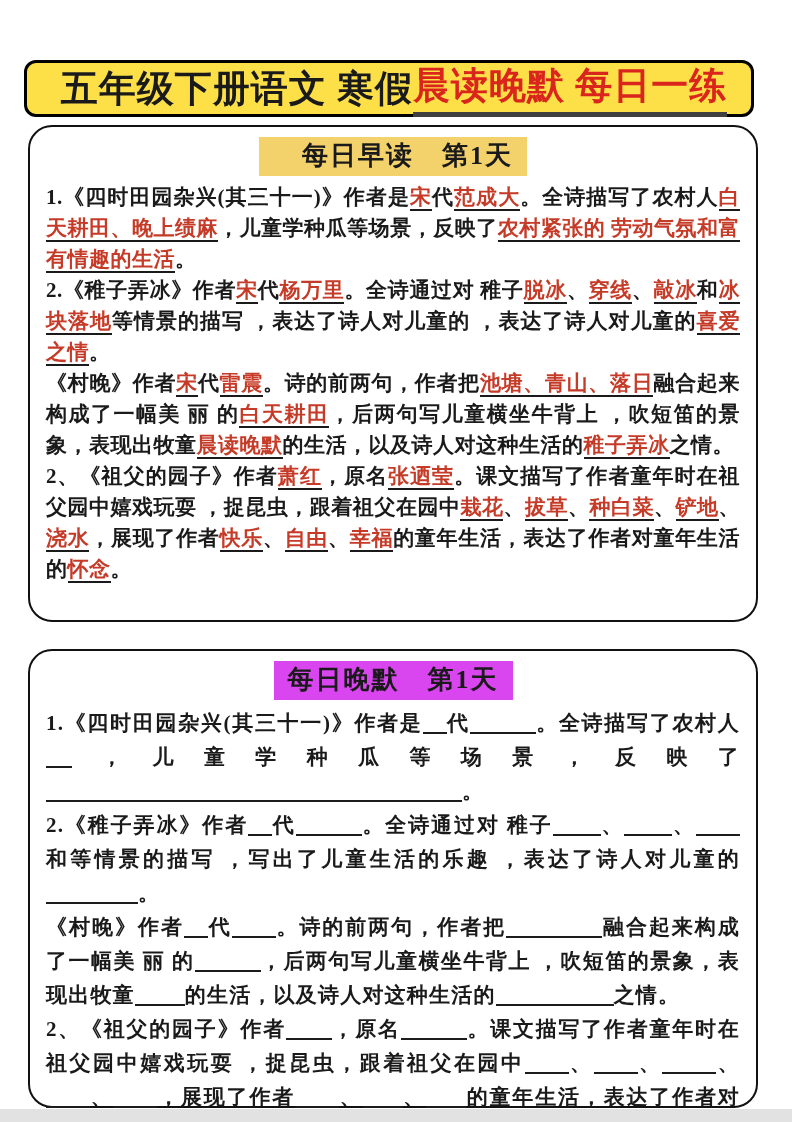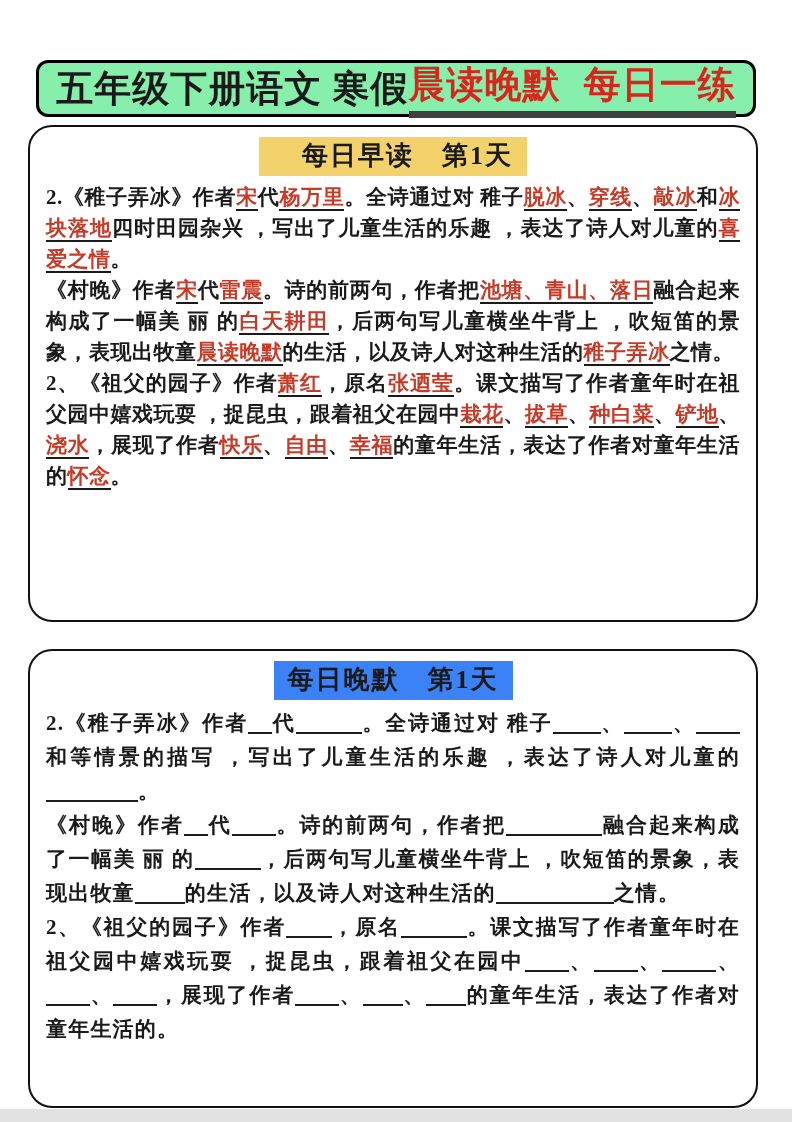--- a/index.html
+++ b/index.html
@@ -2,41 +2,41 @@
 <html><head>
 <meta charset="utf-8">
 <style>
   html,body{margin:0;padding:0;}
   body{
     width:792px;height:1122px;background:#ffffff;position:relative;
     font-family:"Liberation Serif","DejaVu Serif",serif;
     color:#1a1a1a;overflow:hidden;
   }
   .title-bar{
-    position:absolute;left:36px;top:60px;width:714px;height:51px;
-    background:#86efac;border:3px solid #000;border-radius:12px;
+    position:absolute;left:24px;top:60px;width:714px;height:51px;
+    background:#fde047;border:3px solid #000;border-radius:12px;
     display:flex;align-items:center;justify-content:center;
-    font-size:37px;font-weight:bold;letter-spacing:1px;white-space:nowrap;
+    font-size:37px;font-weight:bold;letter-spacing:1px;white-space:nowrap;padding-left:10px;
   }
   .t-black{color:#1a1a1a;}
-  .t-red{color:#d9251c;border-bottom:7px solid #404040;padding-bottom:1px;font-family:Liberation Mono, monospace;}
+  .t-red{color:#d9251c;border-bottom:5px solid #404040;padding-bottom:1px;}
   .box{
     position:absolute;left:28px;width:730px;box-sizing:border-box;
     background:#fff;border:2.5px solid #111;border-radius:24px;
     padding:8px 16px 0 16px;
   }
   .box-morning{top:125px;height:497px;}
   .box-evening{top:649px;height:459px;}
   .box-header{text-align:center;margin:2px 0 6px 0;}
   .hl{
     display:inline-block;font-size:26px;font-weight:bold;
     padding:3px 14px;line-height:1.25;letter-spacing:2px;
   }
   .hl-yellow{background:#f3d26c;padding-left:43px;}
-  .hl-blue{background:#3b82f6;}
+  .hl-blue{background:#d946ef;}
   .para{
     margin:0;font-size:21px;font-weight:600;text-align:justify;
     color:#1a1a1a;
   }
   .box-morning .para{line-height:31px;letter-spacing:0.5px;}
   .box-evening .para{line-height:34px;letter-spacing:1.2px;}
   .ru{
     color:#c63b28;border-bottom:2px solid #1a1a1a;padding-bottom:0;
     font-family:"Liberation Serif","DejaVu Serif",serif;
   }
@@ -55,29 +55,31 @@
 
   <div class="title-bar">
     <span class="t-black">五年级下册语文 寒假</span>
       <span class="t-red">晨读晚默 每日一练</span>
   </div>
 
   <section class="box box-morning">
     <div class="box-header">
       <span class="hl hl-yellow">每日早读　第1天</span>
     </div>
-    <p class="para"><span>2.《稚子弄冰》作者</span><span class="ru">宋</span><span>代</span><span class="ru">杨万里</span><span>。全诗通过对 稚子</span><span class="ru">脱冰</span><span>、</span><span class="ru">穿线</span><span>、</span><span class="ru">敲冰</span><span>和</span><span class="ru">冰块落地</span><span>四时田园杂兴 ，写出了儿童生活的乐趣 ，表达了诗人对儿童的</span><span class="ru">喜爱之情</span><span>。</span></p>
+    <p class="para"><span>1.《四时田园杂兴(其三十一)》作者是</span><span class="ru">宋</span><span>代</span><span class="ru">范成大</span><span>。全诗描写了农村人</span><span class="ru">白天耕田、晚上绩麻</span><span>，儿童学种瓜等场景，反映了</span><span class="ru">农村紧张的 劳动气氛和富有情趣的生活</span><span>。</span></p>
+    <p class="para"><span>2.《稚子弄冰》作者</span><span class="ru">宋</span><span>代</span><span class="ru">杨万里</span><span>。全诗通过对 稚子</span><span class="ru">脱冰</span><span>、</span><span class="ru">穿线</span><span>、</span><span class="ru">敲冰</span><span>和</span><span class="ru">冰块落地</span><span>等情景的描写 ，表达了诗人对儿童的 ，表达了诗人对儿童的</span><span class="ru">喜爱之情</span><span>。</span></p>
     <p class="para"><span>《村晚》作者</span><span class="ru">宋</span><span>代</span><span class="ru">雷震</span><span>。诗的前两句，作者把</span><span class="ru">池塘、青山、落日</span><span>融合起来构成了一幅美 丽 的</span><span class="ru">白天耕田</span><span>，后两句写儿童横坐牛背上 ，吹短笛的景象，表现出牧童</span><span class="ru">晨读晚默</span><span>的生活，以及诗人对这种生活的</span><span class="ru">稚子弄冰</span><span>之情。</span></p>
     <p class="para"><span>2、《祖父的园子》作者</span><span class="ru">萧红</span><span>，原名</span><span class="ru">张迺莹</span><span>。课文描写了作者童年时在祖父园中嬉戏玩耍 ，捉昆虫，跟着祖父在园中</span><span class="ru">栽花</span><span>、</span><span class="ru">拔草</span><span>、</span><span class="ru">种白菜</span><span>、</span><span class="ru">铲地</span><span>、</span><span class="ru">浇水</span><span>，展现了作者</span><span class="ru">快乐</span><span>、</span><span class="ru">自由</span><span>、</span><span class="ru">幸福</span><span>的童年生活，表达了作者对童年生活的</span><span class="ru">怀念</span><span>。</span></p>
   </section>
 
   <section class="box box-evening">
     <div class="box-header">
       <span class="hl hl-blue">每日晚默　第1天</span>
     </div>
+    <p class="para"><span>1.《四时田园杂兴(其三十一)》作者是</span><span class="blank" style="width: 24px;"></span><span>代</span><span class="blank" style="width: 66px;"></span><span>。全诗描写了农村人</span><span class="blank" style="width: 26px;"></span><span>，儿童学种瓜等场景，反映了</span><span class="blank" style="width: 416px;"></span><span>。</span></p>
     <p class="para"><span>2.《稚子弄冰》作者</span><span class="blank" style="width: 24px;"></span><span>代</span><span class="blank" style="width: 66px;"></span><span>。全诗通过对 稚子</span><span class="blank" style="width: 48px;"></span><span>、</span><span class="blank" style="width: 48px;"></span><span>、</span><span class="blank" style="width: 44px;"></span><span>和等情景的描写 ，写出了儿童生活的乐趣 ，表达了诗人对儿童的</span><span class="blank" style="width: 92px;"></span><span>。</span></p>
     <p class="para"><span>《村晚》作者</span><span class="blank" style="width: 24px;"></span><span>代</span><span class="blank" style="width: 44px;"></span><span>。诗的前两句，作者把</span><span class="blank" style="width: 96px;"></span><span>融合起来构成了一幅美 丽 的</span><span class="blank" style="width: 66px;"></span><span>，后两句写儿童横坐牛背上 ，吹短笛的景象，表现出牧童</span><span class="blank" style="width: 50px;"></span><span>的生活，以及诗人对这种生活的</span><span class="blank" style="width: 118px;"></span><span>之情。</span></p>
     <p class="para"><span>2、《祖父的园子》作者</span><span class="blank" style="width: 46px;"></span><span>，原名</span><span class="blank" style="width: 66px;"></span><span>。课文描写了作者童年时在祖父园中嬉戏玩耍 ，捉昆虫，跟着祖父在园中</span><span class="blank" style="width: 44px;"></span><span>、</span><span class="blank" style="width: 44px;"></span><span>、</span><span class="blank" style="width: 54px;"></span><span>、</span><span class="blank" style="width: 44px;"></span><span>、</span><span class="blank" style="width: 44px;"></span><span>，展现了作者</span><span class="blank" style="width: 44px;"></span><span>、</span><span class="blank" style="width: 40px;"></span><span>、</span><span class="blank" style="width: 40px;"></span><span>的童年生活，表达了作者对童年生活的</span><span>。</span></p>
   </section>
 
   <div class="page-edge"></div>
 
 </div>
 
 </body></html>

